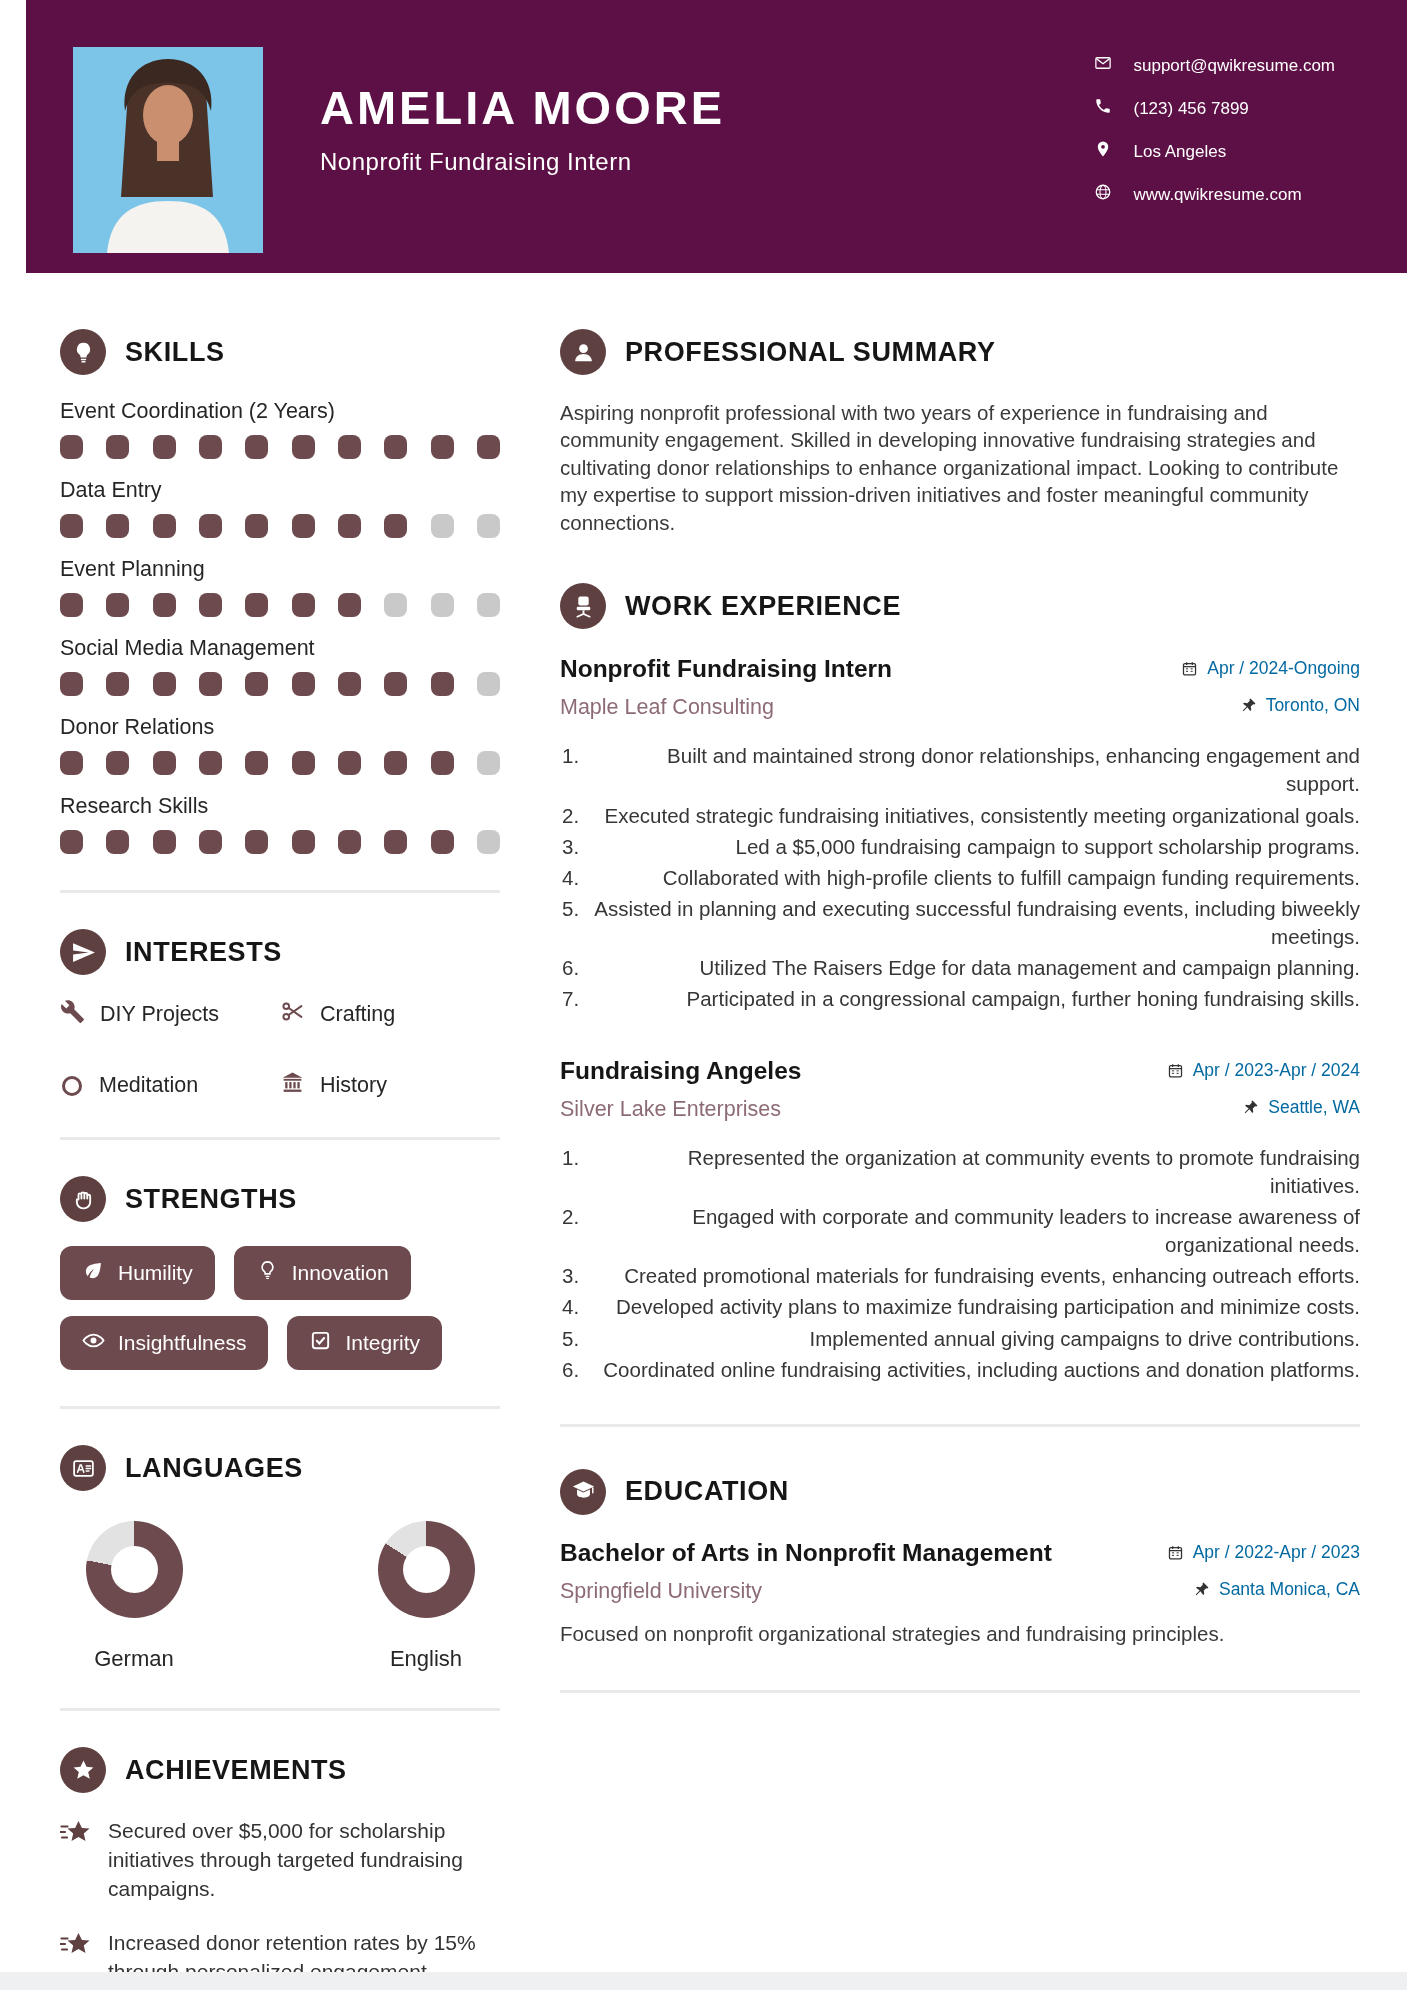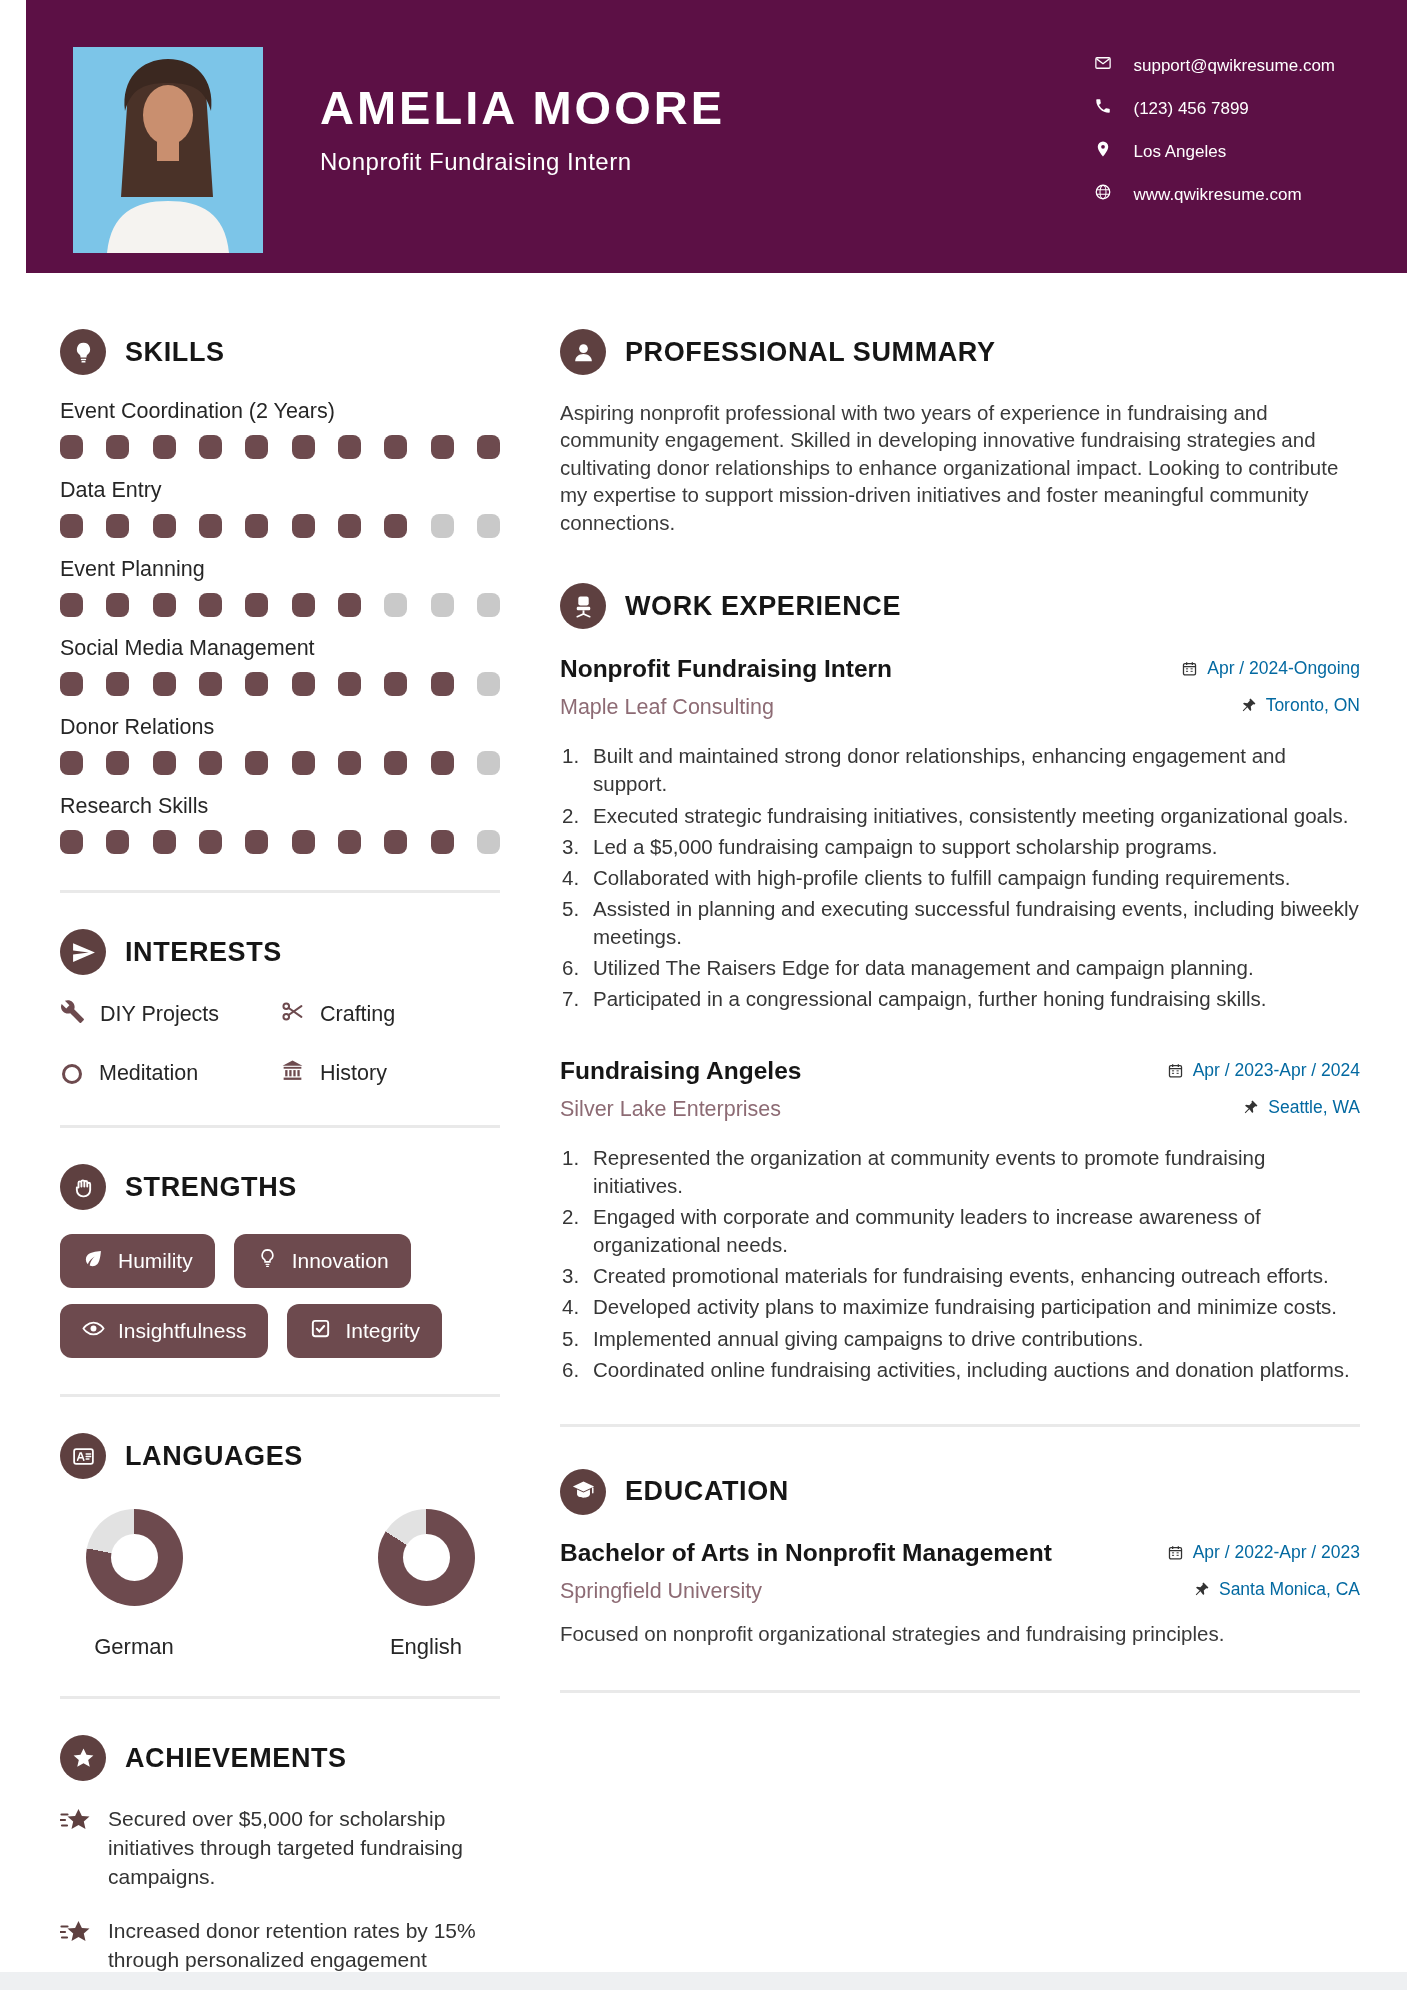--- a/index.html
+++ b/index.html
@@ -40,21 +40,21 @@
   hr.divider{border:none;border-top:3px solid #e9e9e9;margin:36px 0;}
 
   
   .skill{margin-bottom:19px;}
   .skill-name{font-size:21.5px;color:#262626;margin-bottom:11px;}
   .dots{display:flex;justify-content:space-between;}
   .dot{width:23px;height:24px;border-radius:8px;background:var(--dot-off);}
   .dot.on{background:var(--accent);}
 
   
-  .int-grid{display:grid;grid-template-columns:1fr 1fr;row-gap:28px;}
+  .int-grid{display:grid;grid-template-columns:1fr 1fr;row-gap:40px;}
   .int-item{display:flex;align-items:center;gap:15px;font-size:21.5px;color:#262626;}
   .int-item svg{width:25px;height:25px;flex:none;}
   .ring{width:20px;height:20px;border:3px solid var(--accent);border-radius:50%;flex:none;margin:0 2px;}
 
   
   .pills{display:flex;flex-wrap:wrap;gap:16px 19px;}
   .pill{display:flex;align-items:center;gap:13px;background:var(--accent);color:#fff;font-size:21px;padding:13px 22px;border-radius:12px;}
   .pill svg{width:23px;height:23px;flex:none;}
 
   
@@ -74,21 +74,21 @@
   .section{margin-bottom:0;}
   .sec-gap{margin-top:47px;}
   .job{margin-top:26px;}
   .job+.job{margin-top:44px;}
   .job-head{display:flex;justify-content:space-between;align-items:baseline;}
   .job-title{font-size:24.5px;font-weight:800;color:var(--ink);}
   .meta{display:flex;align-items:center;gap:9px;font-size:17.5px;color:#0369a1;flex:none;}
   .meta svg{width:17px;height:17px;}
   .job-sub{display:flex;justify-content:space-between;align-items:baseline;margin-top:12px;}
   .company{font-size:21.5px;color:var(--company);}
-  .bullets{list-style:none;counter-reset:b;margin-top:22px;}
+  .bullets{list-style:none;counter-reset:b;margin-top:22px;text-align:right;}
   .bullets li{counter-increment:b;position:relative;padding-left:33px;font-size:20.5px;line-height:1.37;color:#363636;margin-bottom:3px;}
   .bullets li::before{content:counter(b) ".";position:absolute;left:2px;color:#363636;}
   .edu-desc{margin-top:18px;font-size:20.5px;color:var(--body);}
   .bottom-strip{position:absolute;left:0;bottom:0;width:100%;height:18px;background:#eef0f2;}
 </style>
 </head>
 <body>
 
 <div class="page">
 

